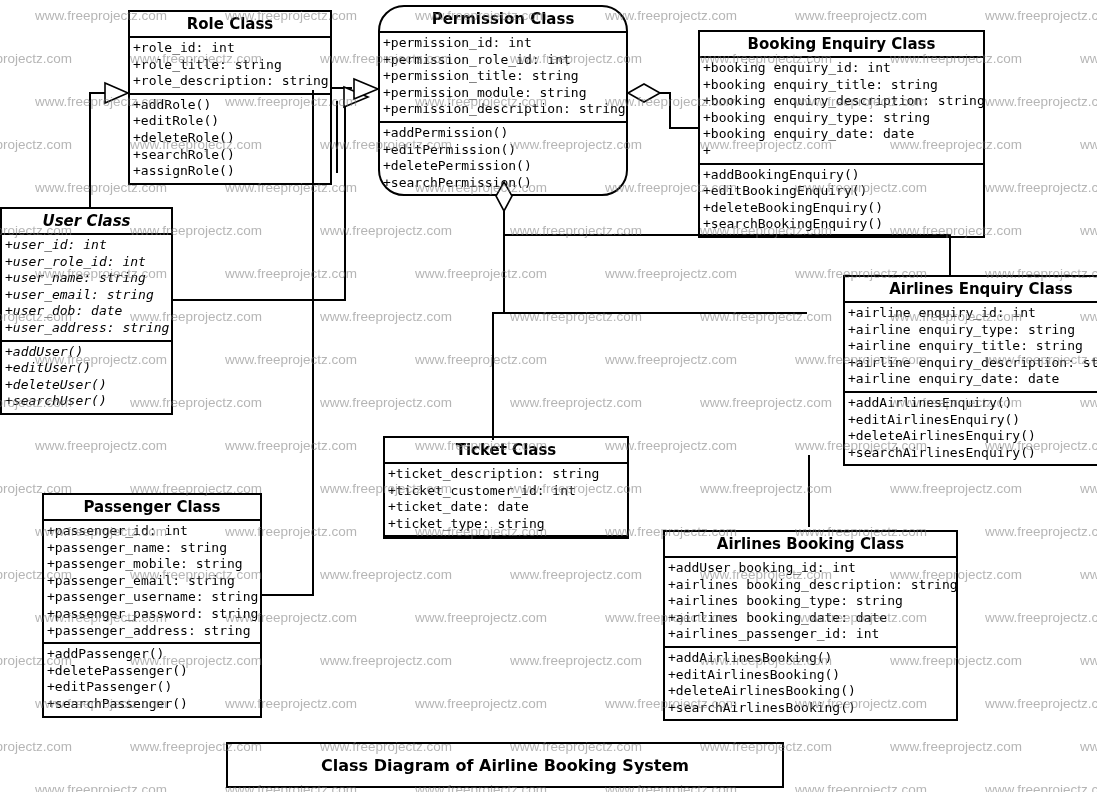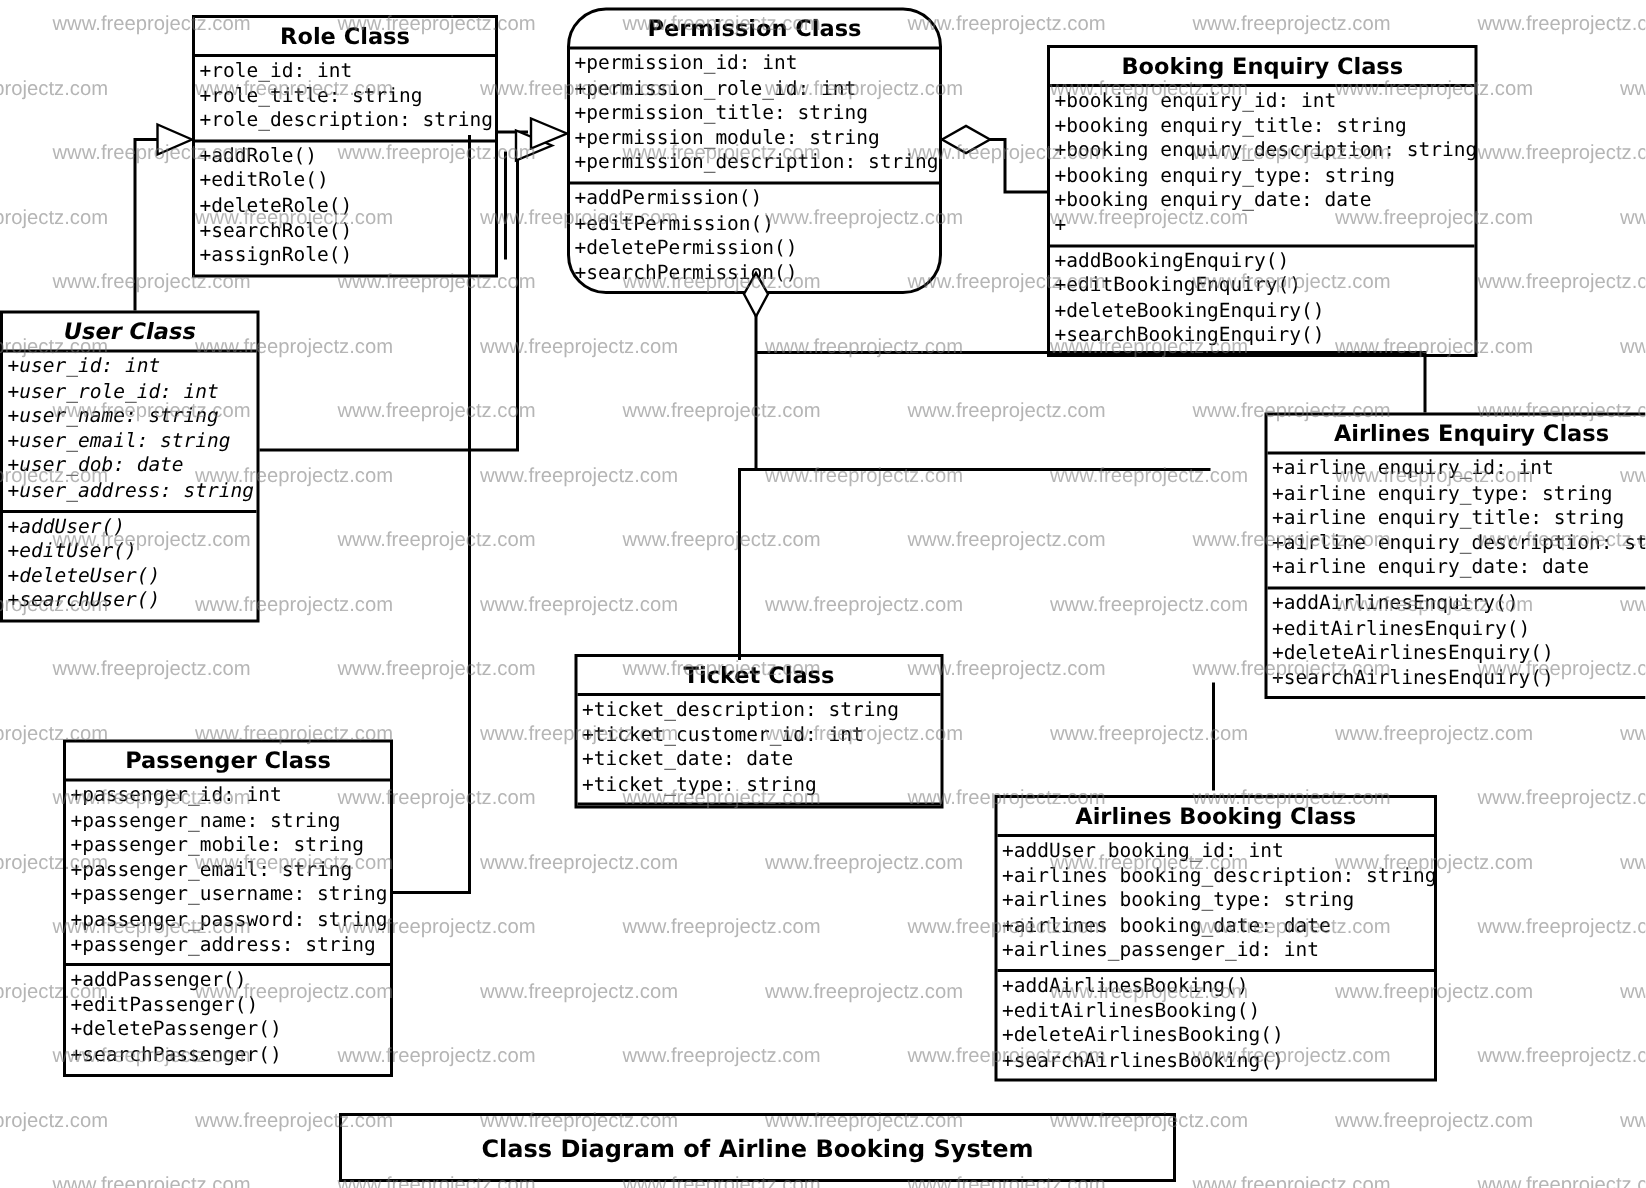--- a/index.html
+++ b/index.html
@@ -146,22 +146,22 @@
           <div class="uml-line">+passenger_id: int</div>
           <div class="uml-line">+passenger_name: string</div>
           <div class="uml-line">+passenger_mobile: string</div>
           <div class="uml-line">+passenger_email: string</div>
           <div class="uml-line">+passenger_username: string</div>
           <div class="uml-line">+passenger_password: string</div>
           <div class="uml-line">+passenger_address: string</div>
         </div>
         <div class="uml-methods">
           <div class="uml-line">+addPassenger()</div>
+          <div class="uml-line">+deletePassenger()</div>
           <div class="uml-line">+editPassenger()</div>
-          <div class="uml-line">+deletePassenger()</div>
           <div class="uml-line">+searchPassenger()</div>
         </div>
       </div>
       <div class="uml-class" style="left: 663px; top: 530px; width: 295px;">
         <div class="uml-title">Airlines Booking Class</div>
         <div class="uml-attrs">
           <div class="uml-line">+addUser booking_id: int</div>
           <div class="uml-line">+airlines booking_description: string</div>
           <div class="uml-line">+airlines booking_type: string</div>
           <div class="uml-line">+airlines booking_date: date</div>

